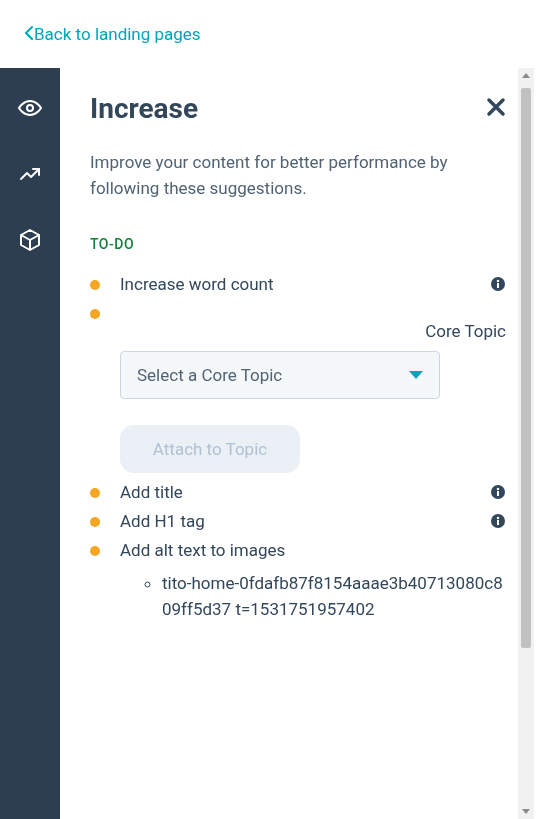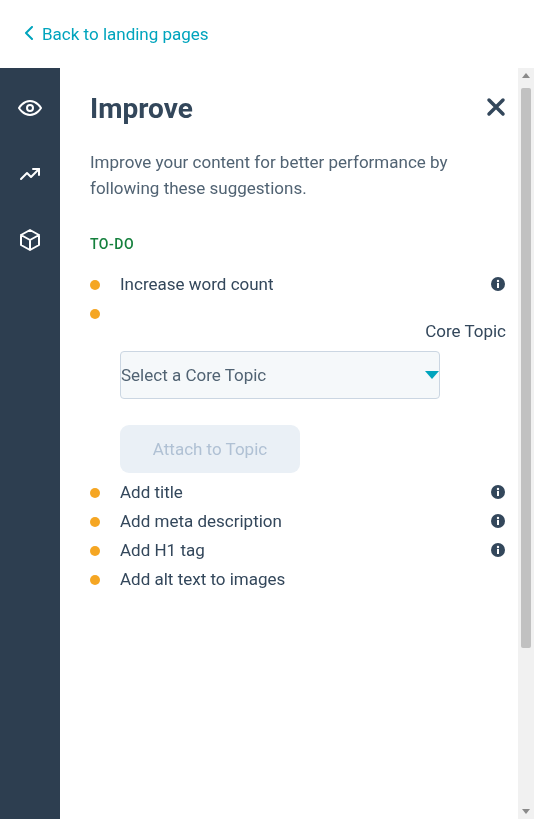--- a/index.html
+++ b/index.html
@@ -16,21 +16,20 @@
     height: 68px;
     display: flex;
     align-items: center;
     padding-left: 24px;
   }
   .back-link {
     color: #00a4bd;
     font-size: 17px;
     display: flex;
     align-items: center;
-    gap: 8px;
   }
   .back-link .chev {
     display: inline-block;
     line-height: 1;
   }
   .shell {
     display: flex;
     height: 751px;
     position: relative;
   }
@@ -133,37 +132,37 @@
     margin-bottom: 10px;
   }
   .select-box {
     width: 320px;
     height: 48px;
     border: 1px solid #cbd6e2;
     border-radius: 4px;
     display: flex;
     align-items: center;
     justify-content: space-between;
-    padding: 0 0;
+    padding: 0 16px;
     font-size: 17px;
     color: #516373;
     background: #f5f8fa;
   }
   .caret-down {
     width: 0; height: 0;
     border-left: 7px solid transparent;
     border-right: 7px solid transparent;
     border-top: 8px solid #00a4bd;
   }
   .attach-btn {
     margin-top: 26px;
     width: 180px;
     height: 48px;
     background: #eaf0f6;
-    border-radius: 9px;
+    border-radius: 14px;
     display: flex;
     align-items: center;
     justify-content: center;
     color: #b0c1d4;
     font-size: 17px;
   }
   .sub-list {
     margin-top: 10px;
     padding-left: 42px;
     list-style: circle;
@@ -232,21 +231,21 @@
     </div>
     <div class="nav-icon">
       <svg width="24" height="24" viewBox="0 0 24 24" fill="none">
           <path d="M12 2 L21 7v10l-9 5-9-5V7l9-5z M3 7l9 5 9-5 M12 22V12" stroke="#fff" stroke-width="2" stroke-linejoin="round" stroke-linecap="round"></path>
         </svg>
     </div>
   </div>
 
   <div class="panel">
     <div class="panel-head">
-      <h1>Improve</h1>
+      <h1>Increase</h1>
       <div class="close-btn">
         <svg width="20" height="20" viewBox="0 0 20 20">
             <path d="M3 3 L17 17 M17 3 L3 17" stroke="#33475b" stroke-width="3.5" stroke-linecap="round"></path>
           </svg>
       </div>
     </div>
     <p class="subtitle">Improve your content for better performance by following these suggestions.</p>
     <div class="section-label">TO-DO</div>
 
     <div class="todo-list">
@@ -292,35 +291,20 @@
               <svg width="14" height="14" viewBox="0 0 14 14">
                   <circle cx="7" cy="7" r="7" fill="#33475b"></circle>
                   <rect x="6" y="6" width="2" height="5" fill="#fff"></rect>
                   <circle cx="7" cy="4" r="1.2" fill="#fff"></circle>
                 </svg>
             </span>
           </div>
         </div>
       </div>
 
-      <div class="todo-item">
-        <div class="dot"></div>
-        <div class="todo-body">
-          <div class="todo-row">
-            <span class="todo-label">Add meta description</span>
-            <span class="info-icon-wrap">
-              <svg width="14" height="14" viewBox="0 0 14 14">
-                  <circle cx="7" cy="7" r="7" fill="#33475b"></circle>
-                  <rect x="6" y="6" width="2" height="5" fill="#fff"></rect>
-                  <circle cx="7" cy="4" r="1.2" fill="#fff"></circle>
-                </svg>
-            </span>
-          </div>
-        </div>
-      </div>
 
       <div class="todo-item">
         <div class="dot"></div>
         <div class="todo-body">
           <div class="todo-row">
             <span class="todo-label">Add H1 tag</span>
             <span class="info-icon-wrap">
               <svg width="14" height="14" viewBox="0 0 14 14">
                   <circle cx="7" cy="7" r="7" fill="#33475b"></circle>
                   <rect x="6" y="6" width="2" height="5" fill="#fff"></rect>
@@ -330,20 +314,23 @@
           </div>
         </div>
       </div>
 
       <div class="todo-item">
         <div class="dot"></div>
         <div class="todo-body">
           <div class="todo-row">
             <span class="todo-label">Add alt text to images</span>
           </div>
+          <ul class="sub-list">
+            <li>tito-home-0fdafb87f8154aaae3b40713080c809ff5d37  t=1531751957402</li>
+          </ul>
         </div>
       </div>
 
     </div>
   </div>
 </div>
 
 <div class="scrollbar">
   <div class="scroll-arrow up"></div>
   <div class="scroll-thumb"></div>

